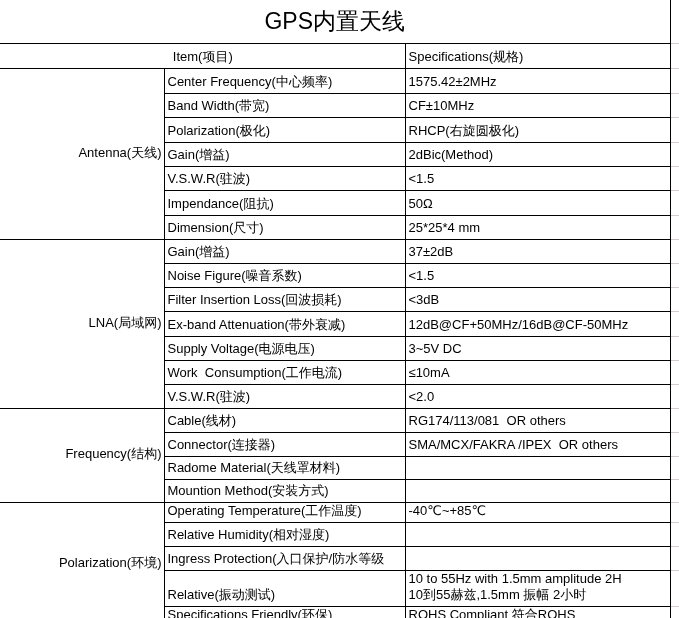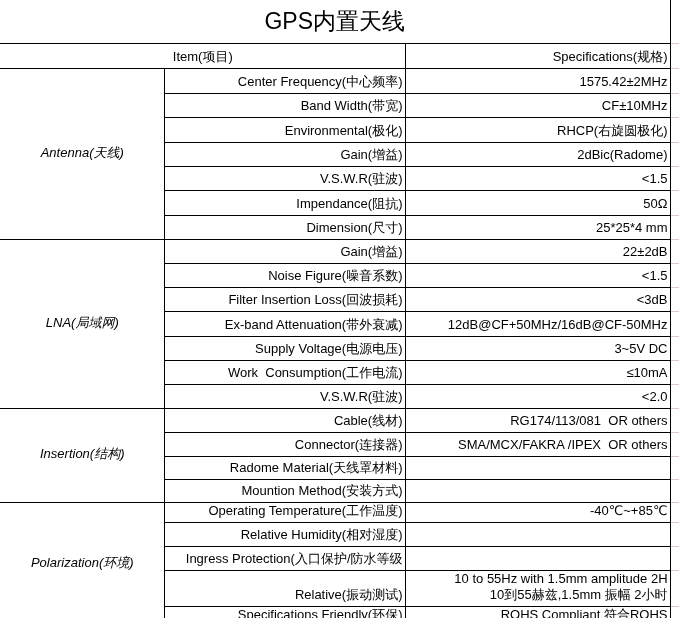--- a/index.html
+++ b/index.html
@@ -12,34 +12,34 @@
     font-size: 13px;
     color: #000;
   }
   td {
     padding: 0 2px 3px 3px;
     vertical-align: bottom;
     overflow: hidden;
     white-space: pre-wrap;
     line-height: 16px;
   }
-  td.b { border: 1px solid #000; text-align: right; }
+  td.b { border: 1px solid #000; }
   td.noleft { border-left: none; }
   td.title-cell {
     border: 1px solid #000;
     border-top: none;
     border-left: none;
     text-align: center;
     vertical-align: middle;
     font-size: 23px;
     line-height: 29px;
     padding: 7px;
   }
   td.item-head { text-align: center; vertical-align: bottom; }
-  td.group-cell { text-align: center; vertical-align: middle; font-style: italic; }
+  td.group-cell { text-align: right; vertical-align: middle; }
   td.ghost { border: none; border-bottom: 1px solid #dccaca; padding: 0; }
   tr.partial td { border-bottom: none; padding: 0; }
   td.pcell { border-left: 1px solid #000; border-top: 1px solid #000; }
   td.pcell-r { border-right: 1px solid #000; }
   td.pghost { border: none; }
 </style>
 </head>
 <body>
 
 <div class="sheet">
@@ -68,27 +68,27 @@
     <td class="b">Center Frequency(中心频率)</td>
     <td class="b">1575.42±2MHz</td>
     <td class="ghost"></td>
   </tr>
   <tr style="height:24px">
     <td class="b">Band Width(带宽)</td>
     <td class="b">CF±10MHz</td>
     <td class="ghost"></td>
   </tr>
   <tr style="height:25px">
-    <td class="b">Environmental(极化)</td>
+    <td class="b">Polarization(极化)</td>
     <td class="b">RHCP(右旋圆极化)</td>
     <td class="ghost"></td>
   </tr>
   <tr style="height:24px">
     <td class="b">Gain(增益)</td>
-    <td class="b">2dBic(Radome)</td>
+    <td class="b">2dBic(Method)</td>
     <td class="ghost"></td>
   </tr>
   <tr style="height:24px">
     <td class="b">V.S.W.R(驻波)</td>
     <td class="b">&lt;1.5</td>
     <td class="ghost"></td>
   </tr>
   <tr style="height:25px">
     <td class="b">Impendance(阻抗)</td>
     <td class="b">50Ω</td>
@@ -96,21 +96,21 @@
   </tr>
   <tr style="height:24px">
     <td class="b">Dimension(尺寸)</td>
     <td class="b">25*25*4 mm</td>
     <td class="ghost"></td>
   </tr>
 
   <tr style="height:24px">
     <td rowspan="7" class="b noleft group-cell">LNA(局域网)</td>
     <td class="b">Gain(增益)</td>
-    <td class="b">22±2dB</td>
+    <td class="b">37±2dB</td>
     <td class="ghost"></td>
   </tr>
   <tr style="height:24px">
     <td class="b">Noise Figure(噪音系数)</td>
     <td class="b">&lt;1.5</td>
     <td class="ghost"></td>
   </tr>
   <tr style="height:24px">
     <td class="b">Filter Insertion Loss(回波损耗)</td>
     <td class="b">&lt;3dB</td>
@@ -131,21 +131,21 @@
     <td class="b">≤10mA</td>
     <td class="ghost"></td>
   </tr>
   <tr style="height:24px">
     <td class="b">V.S.W.R(驻波)</td>
     <td class="b">&lt;2.0</td>
     <td class="ghost"></td>
   </tr>
 
   <tr style="height:24px">
-    <td rowspan="4" class="b noleft group-cell">Insertion(结构)</td>
+    <td rowspan="4" class="b noleft group-cell">Frequency(结构)</td>
     <td class="b">Cable(线材)</td>
     <td class="b">RG174/113/081  OR others</td>
     <td class="ghost"></td>
   </tr>
   <tr style="height:24px">
     <td class="b">Connector(连接器)</td>
     <td class="b">SMA/MCX/FAKRA /IPEX  OR others</td>
     <td class="ghost"></td>
   </tr>
   <tr style="height:23px">

